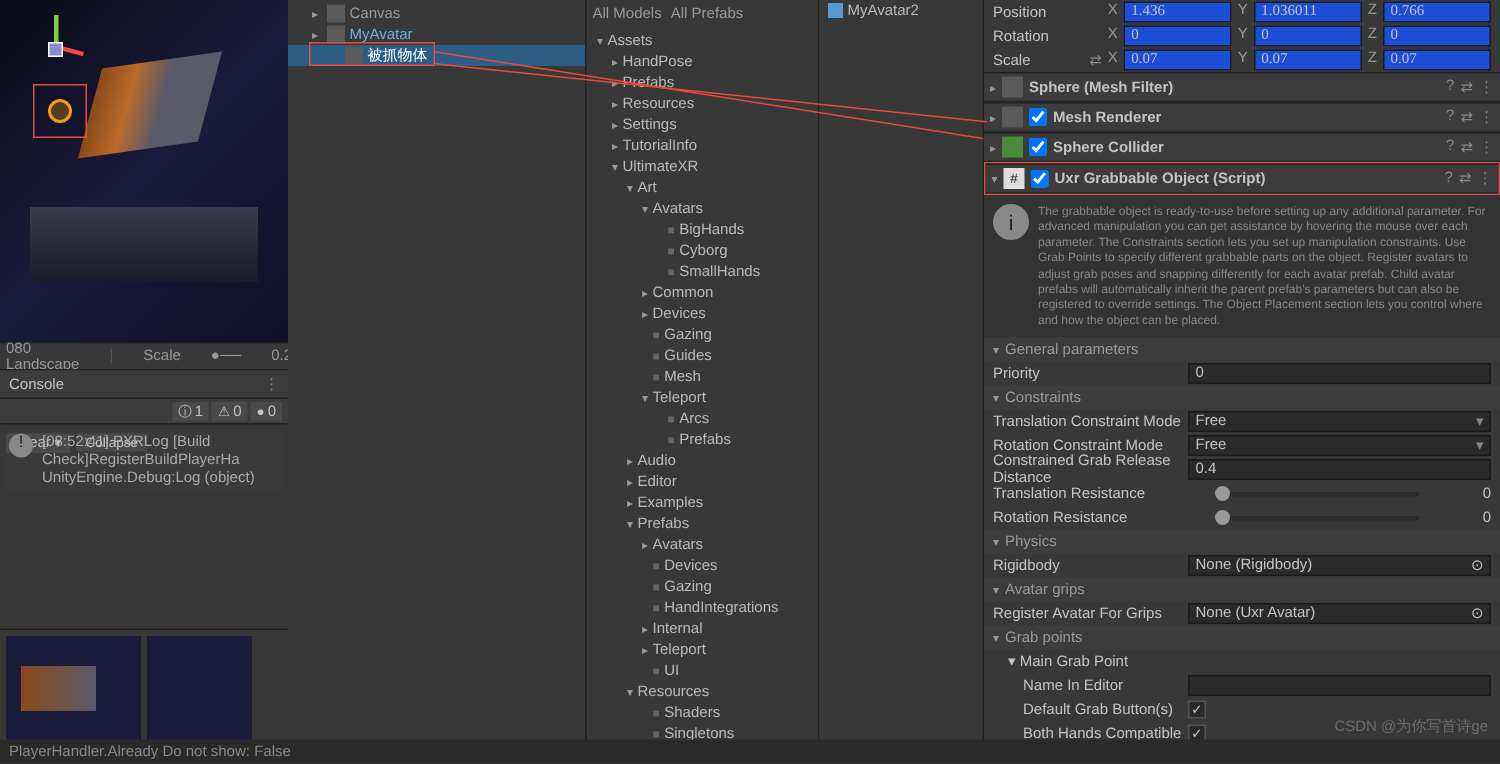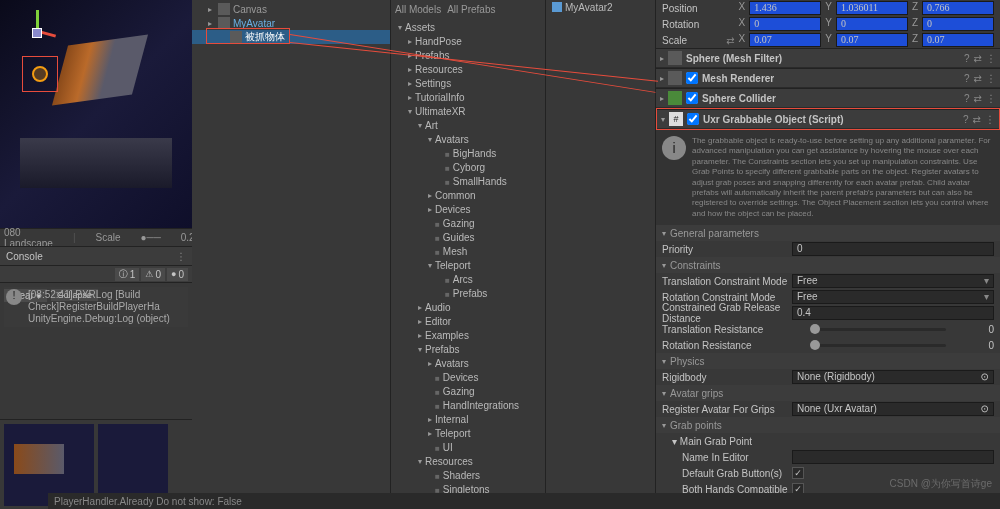--- a/index.html
+++ b/index.html
@@ -91,21 +91,21 @@
 .sect-fold { font-size: 8px; }
 
 .slider-row { height: 16px; display: flex; align-items: center; padding: 0 6px; gap: 18px; }
 .slider-track { flex: 1; height: 3px; background: #2a2a2a; border-radius: 2px; position: relative; }
 .slider-thumb { position: absolute; left: 0; top: -4px; width: 10px; height: 10px; border-radius: 50%; background: #999; }
 .slider-val { width: 30px; text-align: right; font-size: 10px; }
 
 .check-box { width: 12px; height: 12px; background: #2a2a2a; border: 1px solid #555; text-align: center; line-height: 10px; font-size: 9px; }
 .check-box.on::after { content: "✓"; color: #c4c4c4; }
 
-.status-bar { position: absolute; bottom: 0; left: 0; right: 0; height: 16px; background: #2a2a2a; display: flex; align-items: center; padding: 0 6px; font-size: 9px; color: #888; margin-left: 48px; }
+.status-bar { position: absolute; bottom: 0; left: 0; right: 0; height: 16px; background: #2a2a2a; display: flex; align-items: center; padding: 0 6px; font-size: 9px; color: #888; }
 .watermark { position: absolute; bottom: 18px; right: 8px; font-size: 10px; color: rgba(200,200,200,0.35); }
 
 
 .redline1 { position: absolute; border-top: 1px solid #e74c3c; }
 .redbox1 { position: absolute; border: 1px solid #e74c3c; }
 </style>
 </head>
 <body>
 
 <div class="main">

